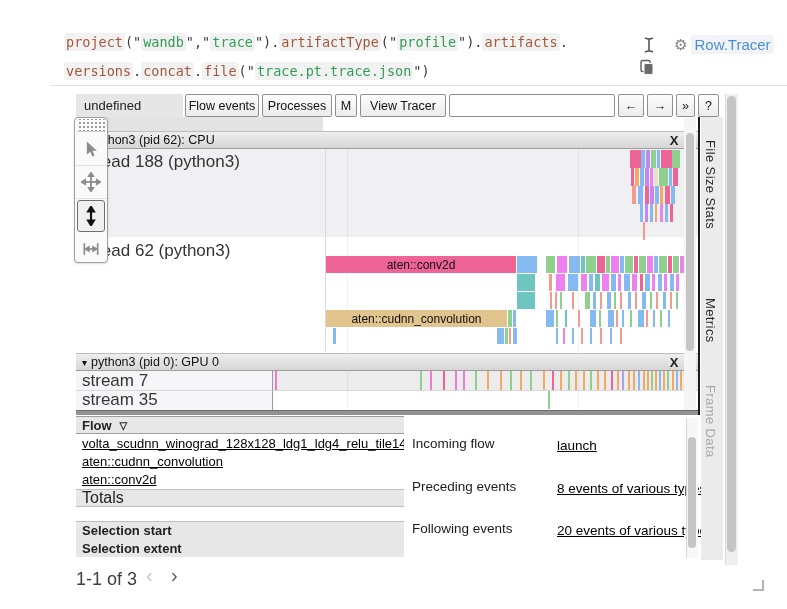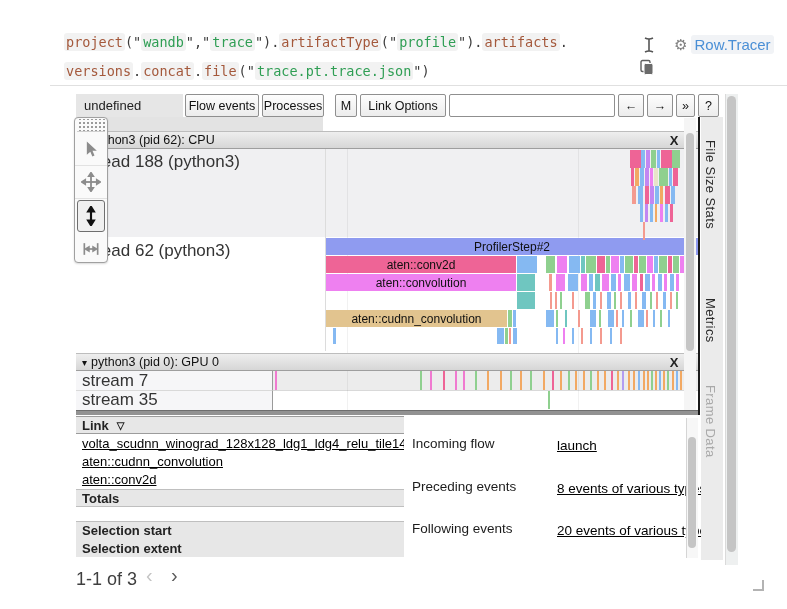--- a/index.html
+++ b/index.html
@@ -75,23 +75,23 @@
       <rect x="5" y="4.5" width="9" height="11" rx="1.5" fill="#6b6b6b" stroke="#fff" stroke-width="1"></rect>
     </svg>
   </div>
 
   <div class="abs" style="left:50px;top:85px;width:737px;height:1px;background:#e0e0e0;"></div>
 
   <div class="abs" style="left:76px;top:94px;width:107px;height:23px;background:#e6e6e6;display:flex;align-items:center;padding-left:8px;font-size:13px;box-sizing:border-box;">
     <span>undefined</span>
   </div>
   <div class="btn" style="left:185px;width:74px;">Flow events</div>
-  <div class="btn" style="left:262px;width:62px;">Processes</div>
+  <div class="btn" style="left:262px;width:70px;">Processes</div>
   <div class="btn" style="left:335px;width:22px;">M</div>
-  <div class="btn" style="left:360px;width:86px;">Link Options</div>
+  <div class="btn" style="left:360px;width:86px;">View Tracer</div>
   <div class="btn" style="left:449px;width:166px;background:#fff;"></div>
   <div class="btn" style="left:618px;width:26px;">←</div>
   <div class="btn" style="left:647px;width:26px;">→</div>
   <div class="btn" style="left:676px;width:19px;">»</div>
   <div class="btn" style="left:698px;width:21px;">?</div>
 
   <div class="abs" style="left:76px;top:117px;width:247px;height:14px;background:#e3e3e3;"></div>
   <div class="abs" style="left:712px;top:117px;width:2px;height:18px;background:#111;"></div>
 
   <div class="abs" style="left:76px;top:149px;width:622px;height:88px;background:#f0f0f2;"></div>
@@ -170,21 +170,21 @@
   <div class="abs" style="left:698px;top:117px;width:2px;height:298px;background:#1a1a1a;z-index:6;"></div>
   <div class="abs" style="left:701px;top:117px;width:22px;height:443px;background:#ebebeb;z-index:4;" id="tabstrip"></div>
 
   <div class="abs" style="left:725px;top:94px;width:13px;height:471px;background:#eef0f0;border-left:1px solid #dadada;z-index:20;box-sizing:border-box;"></div>
   <div class="thumb" style="left:727px;top:96px;width:9px;height:456px;"></div>
 
   <div class="abs" style="left:76px;top:410px;width:622px;height:5px;background:#929292;border-top:1px solid #6e6e6e;box-sizing:border-box;"></div>
 
   <div class="abs" style="left:76px;top:415px;width:622px;height:150px;background:#fff;"></div>
   <div class="trow cellgray" style="top:416px;border-top:1px solid #9c9c9c;border-bottom:1px solid #9c9c9c;font-weight:bold;font-size:13px;">
-    <span>Link</span>
+    <span>Flow</span>
     <span style="margin-left:8px;font-size:10px;">▽</span>
   </div>
   <div id="nameRows"></div>
 
   <div id="eventRows"></div>
 
   <div class="abs" style="left:686px;top:418px;width:12px;height:140px;background:#f7f7f7;border-left:1px solid #d5d5d5;z-index:20;box-sizing:border-box;"></div>
   <div class="thumb" style="left:688px;top:437px;width:8px;height:111px;"></div>
 
   <div class="palette">
@@ -227,42 +227,40 @@
         </svg>
     </div>
   </div>
 
   <div class="abs" style="left:76px;top:569px;font-size:18px;color:#3f3f3f;">1-1 of 3</div>
   <div class="abs" style="left:146px;top:564px;font-size:20px;color:#c4c4c4;cursor:default;">‹</div>
   <div class="abs" style="left:171px;top:564px;font-size:20px;color:#5a5a5a;cursor:pointer;">›</div>
 
   <div class="abs" style="left:753px;top:580px;width:9px;height:9px;border-right:2px solid #b3b3b3;border-bottom:2px solid #b3b3b3;"></div>
 
-<div class="flame-bar" style="left: 326px; top: 238px; width: 372px; height: 17px; background: rgb(143, 155, 240);">ProfilerStep#2</div>
     <div class="flame-bar" style="left: 326px; top: 256px; width: 190px; height: 17px; background: rgb(238, 100, 150);">aten::conv2d</div>
     <div class="flame-bar" style="left: 517px; top: 256px; width: 20px; height: 17px; background: rgb(133, 185, 242);"></div>
     <div class="flame-bar" style="left: 546px; top: 256px; width: 9px; height: 17px; background: rgb(143, 208, 143);"></div>
     <div class="flame-bar" style="left: 557px; top: 256px; width: 10px; height: 17px; background: rgb(238, 128, 240);"></div>
     <div class="flame-bar" style="left: 569px; top: 256px; width: 11px; height: 17px; background: rgb(133, 185, 242);"></div>
     <div class="flame-bar" style="left: 581px; top: 256px; width: 4px; height: 17px; background: rgb(111, 198, 192);"></div>
     <div class="flame-bar" style="left: 586px; top: 256px; width: 10px; height: 17px; background: rgb(143, 208, 143);"></div>
     <div class="flame-bar" style="left: 597px; top: 256px; width: 8px; height: 17px; background: rgb(238, 100, 150);"></div>
     <div class="flame-bar" style="left: 606px; top: 256px; width: 4px; height: 17px; background: rgb(143, 208, 143);"></div>
     <div class="flame-bar" style="left: 611px; top: 256px; width: 8px; height: 17px; background: rgb(238, 128, 240);"></div>
     <div class="flame-bar" style="left: 620px; top: 256px; width: 4px; height: 17px; background: rgb(133, 185, 242);"></div>
     <div class="flame-bar" style="left: 625px; top: 256px; width: 8px; height: 17px; background: rgb(143, 208, 143);"></div>
     <div class="flame-bar" style="left: 634px; top: 256px; width: 4px; height: 17px; background: rgb(238, 100, 150);"></div>
     <div class="flame-bar" style="left: 639px; top: 256px; width: 7px; height: 17px; background: rgb(143, 208, 143);"></div>
     <div class="flame-bar" style="left: 647px; top: 256px; width: 6px; height: 17px; background: rgb(238, 128, 240);"></div>
     <div class="flame-bar" style="left: 654px; top: 256px; width: 4px; height: 17px; background: rgb(133, 185, 242);"></div>
     <div class="flame-bar" style="left: 659px; top: 256px; width: 8px; height: 17px; background: rgb(143, 208, 143);"></div>
     <div class="flame-bar" style="left: 668px; top: 256px; width: 4px; height: 17px; background: rgb(238, 100, 150);"></div>
     <div class="flame-bar" style="left: 673px; top: 256px; width: 6px; height: 17px; background: rgb(143, 208, 143);"></div>
     <div class="flame-bar" style="left: 680px; top: 256px; width: 5px; height: 17px; background: rgb(238, 128, 240);"></div>
-    <div class="flame-bar" style="left: 326px; top: 274px; width: 190px; height: 17px; background: rgb(238, 128, 240);">aten::convolution</div>
     <div class="flame-bar" style="left: 517px; top: 274px; width: 18px; height: 17px; background: rgb(111, 198, 192);"></div>
     <div class="flame-bar" style="left: 549px; top: 274px; width: 3px; height: 17px; background: rgb(244, 154, 143);"></div>
     <div class="flame-bar" style="left: 556px; top: 274px; width: 9px; height: 17px; background: rgb(238, 128, 240);"></div>
     <div class="flame-bar" style="left: 568px; top: 274px; width: 10px; height: 17px; background: rgb(133, 185, 242);"></div>
     <div class="flame-bar" style="left: 581px; top: 274px; width: 6px; height: 17px; background: rgb(238, 128, 240);"></div>
     <div class="flame-bar" style="left: 589px; top: 274px; width: 4px; height: 17px; background: rgb(133, 185, 242);"></div>
     <div class="flame-bar" style="left: 595px; top: 274px; width: 5px; height: 17px; background: rgb(111, 198, 192);"></div>
     <div class="flame-bar" style="left: 602px; top: 274px; width: 7px; height: 17px; background: rgb(238, 128, 240);"></div>
     <div class="flame-bar" style="left: 611px; top: 274px; width: 5px; height: 17px; background: rgb(133, 185, 242);"></div>
     <div class="flame-bar" style="left: 618px; top: 274px; width: 3px; height: 17px; background: rgb(238, 128, 240);"></div>
@@ -362,21 +360,21 @@
     <div class="vtab off" style="top: 385px;">Frame Data</div>
     <div class="trow" style="top: 434px;">
       <span class="lnk">volta_scudnn_winograd_128x128_ldg1_ldg4_relu_tile148</span>
     </div>
     <div class="trow" style="top: 452px;">
       <span class="lnk">aten::cudnn_convolution</span>
     </div>
     <div class="trow" style="top: 470px;">
       <span class="lnk">aten::conv2d</span>
     </div>
-    <div class="trow cellgray" style="top: 489px; font-weight: bold; font-size: 13px; border-top: 1px solid rgb(191, 191, 191); border-bottom: 1px solid rgb(191, 191, 191);">Totals</div>
+    <div class="trow cellgray" style="top: 489px; font-weight: normal; font-size: 16px; border-top: 1px solid rgb(191, 191, 191); border-bottom: 1px solid rgb(191, 191, 191);">Totals</div>
     <div class="trow cellgray" style="top: 539px; font-weight: bold; font-size: 13px; border-top: none;">Selection extent</div>
     <div class="trow cellgray" style="top: 521px; font-weight: bold; font-size: 13px; border-top: 1px solid rgb(191, 191, 191);">Selection start</div>
     <div class="erow-label" style="top: 436px;">Incoming flow</div>
     <div class="erow-link" style="top: 436px;"><span class="lnk" style="font-size: 13.5px;">launch</span></div>
     <div class="erow-label" style="top: 479px;">Preceding events</div>
     <div class="erow-link" style="top: 479px;"><span class="lnk" style="font-size: 13.5px;">8 events of various types</span></div>
     <div class="erow-label" style="top: 521px;">Following events</div>
     <div class="erow-link" style="top: 521px;"><span class="lnk" style="font-size: 13.5px;">20 events of various types</span></div>
   </div>
 

